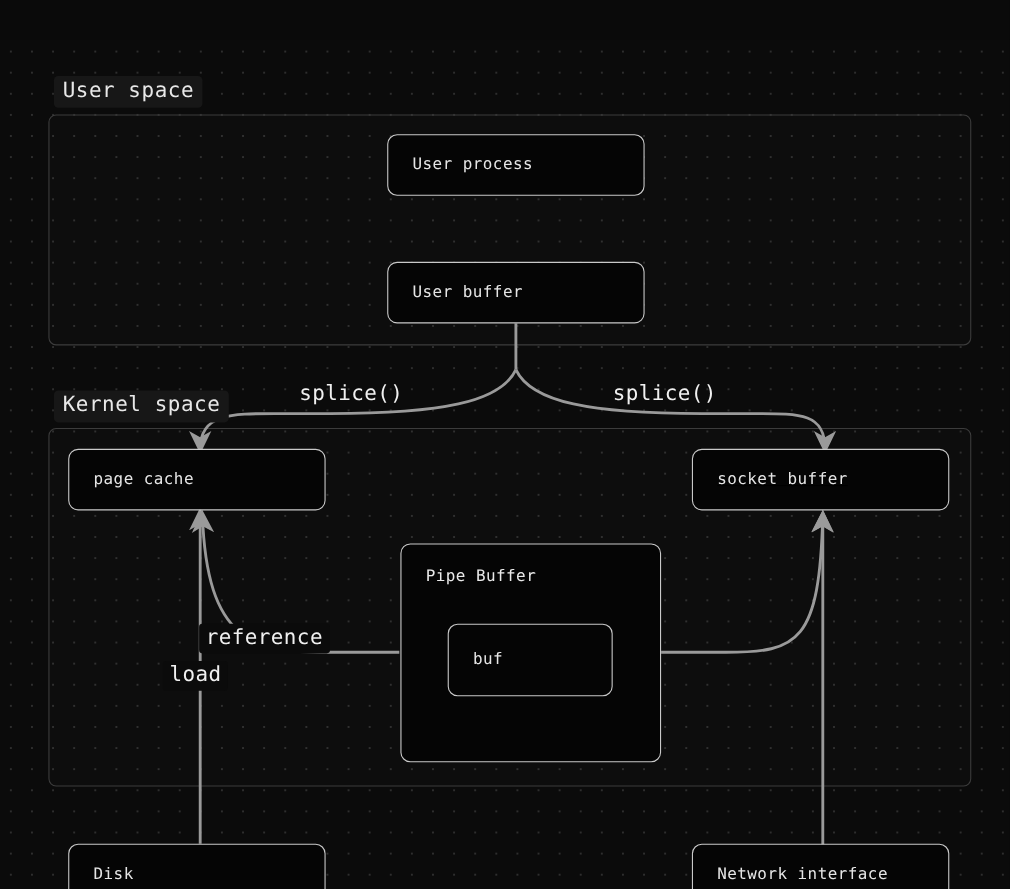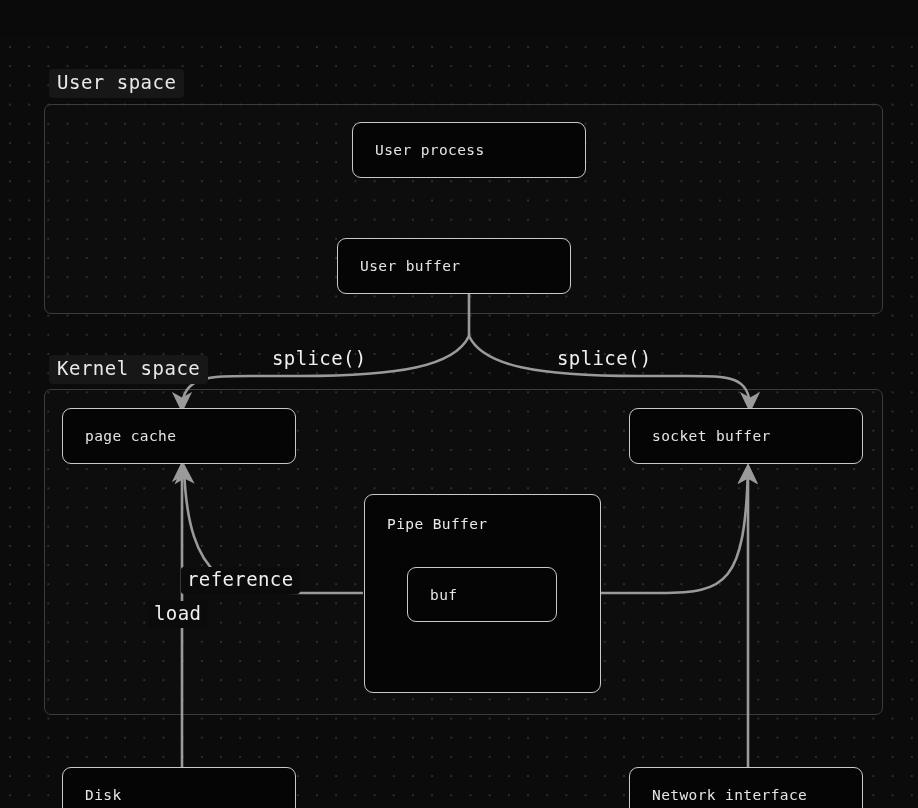--- a/index.html
+++ b/index.html
@@ -147,37 +147,37 @@
   <div class="region" style="left:44px; top:353px; width:839px; height:326px;"></div>
 
   <div class="region-label" style="left:49px; top:33px;">User space</div>
 
   <div class="region-label" style="left:49px; top:319px;">Kernel space</div>
 
   <div class="node" style="left:352px; top:86px; width:234px; height:56px;">
     <span class="node-text">User process</span>
   </div>
 
-  <div class="node" style="left:337px; top:202px; width:234px; height:56px;">
+  <div class="node" style="left:352px; top:202px; width:234px; height:56px;">
     <span class="node-text">User buffer</span>
   </div>
 
   <div class="node" style="left:62px; top:372px; width:234px; height:56px;">
     <span class="node-text">page cache</span>
   </div>
 
   <div class="node" style="left:629px; top:372px; width:234px; height:56px;text-decoration:underline;">
     <span class="node-text">socket buffer</span>
   </div>
 
   <div class="group" style="left:364px; top:458px; width:237px; height:199px;">
     <div class="group-title">Pipe Buffer</div>
   </div>
 
-  <div class="node" style="left:407px; top:531px; width:150px; height:55px;">
+  <div class="node" style="left:407px; top:531px; width:150px; height:66px;">
     <span class="node-text" style="padding-left:22px;">buf</span>
   </div>
 
   <div class="node" style="left:629px; top:731px; width:234px; height:56px;">
     <span class="node-text">Network interface</span>
   </div>
 
   <div class="node" style="left:62px; top:731px; width:234px; height:56px;">
     <span class="node-text">Disk</span>
   </div>

